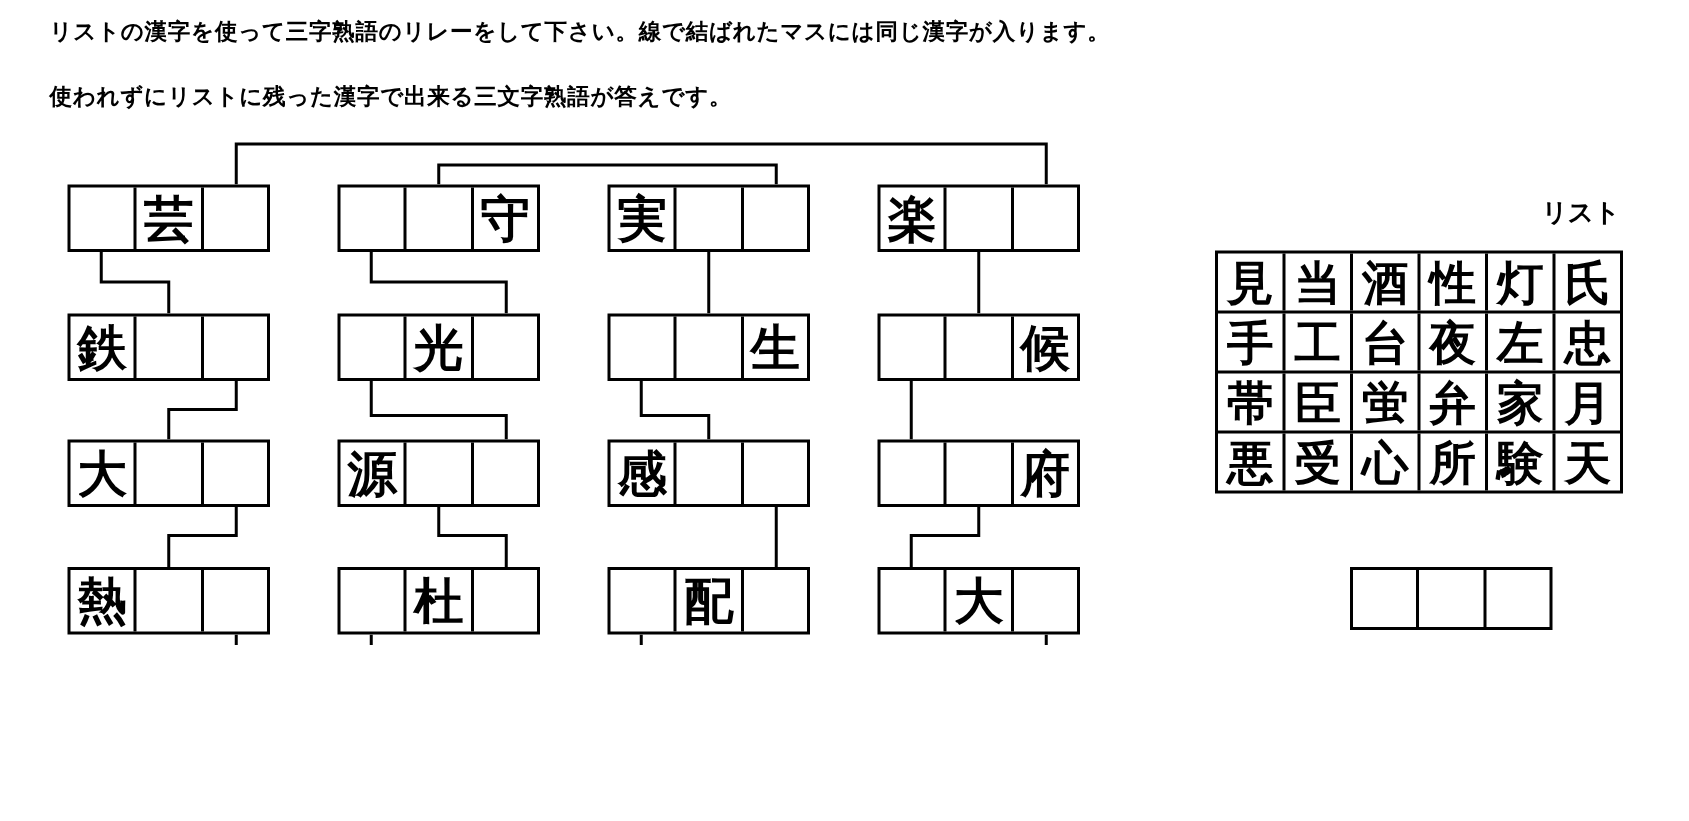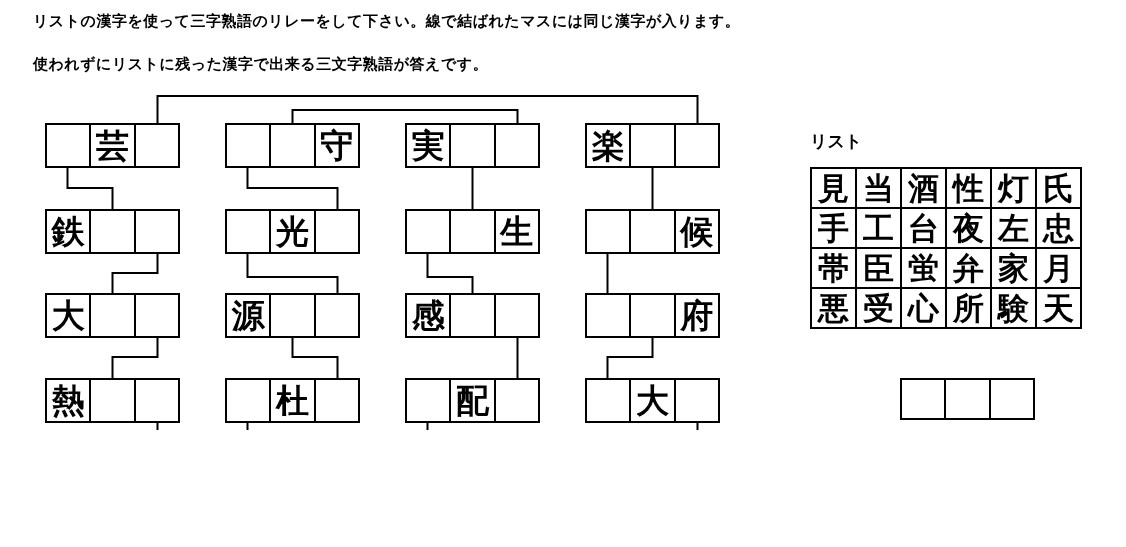--- a/index.html
+++ b/index.html
@@ -17,21 +17,21 @@
   .pbox{
     position:absolute;width:135px;height:45px;border:2px solid #000;
     box-sizing:border-box;display:flex;background:#fff;
   }
   .pcell{
     flex:1;display:flex;align-items:center;justify-content:center;
     font-size:33px;font-weight:bold;line-height:1;overflow:hidden;
   }
   .pcell + .pcell{border-left:2px solid #000;}
   .list-title{
-    position:absolute;left:810px;top:130px;width:270px;text-align:left;
+    position:absolute;left:810px;top:130px;width:270px;text-align:right;
     font-weight:bold;font-size:17px;
   }
   .list-grid{
     position:absolute;left:810px;top:167px;border:2px solid #000;
     box-sizing:content-box;background:#fff;
   }
   .list-row{display:flex;}
   .list-row + .list-row{border-top:2px solid #000;}
   .list-cell{
     width:43px;height:38px;display:flex;align-items:center;justify-content:center;

